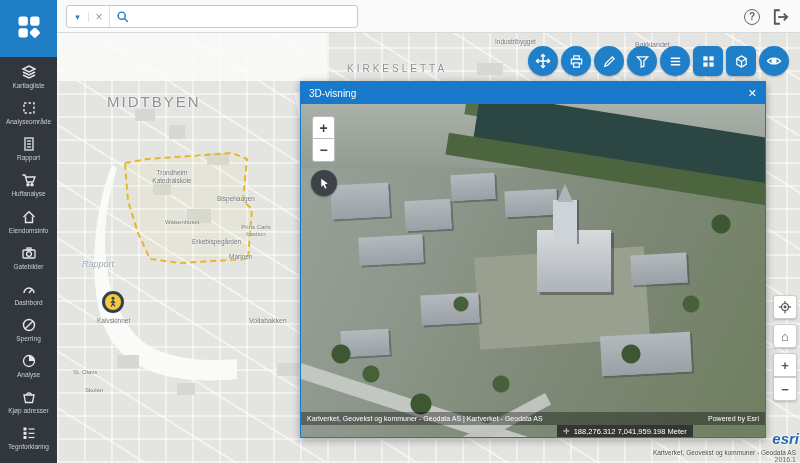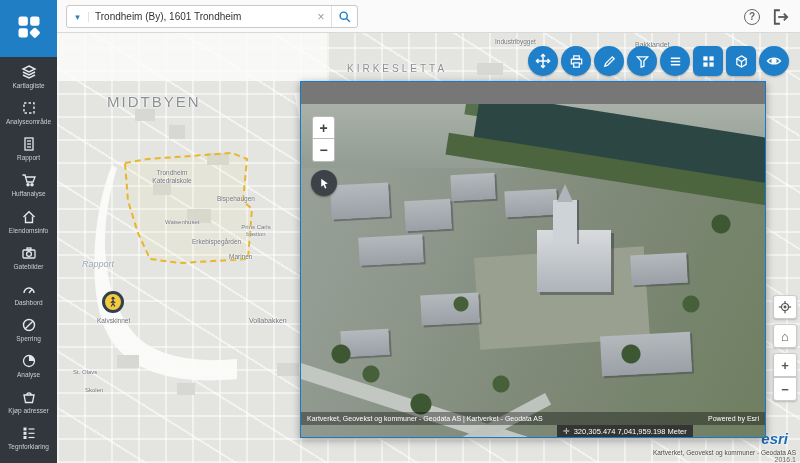--- a/index.html
+++ b/index.html
@@ -46,21 +46,21 @@
   .tool-btn { width:30px; height:30px; border-radius:50%; background:#1f80c9; border:none; display:flex; align-items:center; justify-content:center; cursor:pointer; box-shadow:0 1px 2px rgba(0,0,0,.25); }
   .tool-btn.square { border-radius:6px; }
 
   
   .edge-controls { position:absolute; right:3px; top:262px; display:flex; flex-direction:column; gap:5px; z-index:10; }
   .edge-btn { width:24px; height:24px; background:#fff; border:1px solid #ccc; border-radius:3px; display:flex; align-items:center; justify-content:center; color:#555; font-size:13px; cursor:pointer; box-shadow:0 1px 2px rgba(0,0,0,.2); }
   .edge-btn.zplus { border-bottom-left-radius:0; border-bottom-right-radius:0; margin-bottom:-5px; font-weight:bold; }
   .edge-btn.zminus { border-top-left-radius:0; border-top-right-radius:0; font-weight:bold; }
 
   
-  .esri-logo { position:absolute; right:12px; bottom:16px; font-size:15px; font-weight:bold; font-style:italic; color:#1f6bb5; text-shadow:0 0 2px #fff,0 0 3px #fff; z-index:6; }
+  .esri-logo { position:absolute; right:1px; bottom:16px; font-size:15px; font-weight:bold; font-style:italic; color:#1f6bb5; text-shadow:0 0 2px #fff,0 0 3px #fff; z-index:6; }
   .map-attr { position:absolute; right:4px; bottom:7px; font-size:6.5px; color:#444; text-shadow:0 0 2px #fff,0 0 2px #fff; z-index:6; }
   .map-version { position:absolute; right:4px; bottom:0px; font-size:7px; color:#666; text-shadow:0 0 2px #fff; z-index:6; }
 
   
   .panel3d { position:absolute; left:243px; top:48px; width:466px; height:357px; border:1px solid #1878ca; box-shadow:0 2px 8px rgba(0,0,0,.35); z-index:20; background:#777; }
   .p3-header { height:22px; background:#1878ca; color:#fff; display:flex; align-items:center; justify-content:space-between; padding:0 8px; cursor:move; }
   .p3-title { font-size:10px; }
   .p3-close { font-size:11px; cursor:pointer; line-height:1; }
   .scene { position:absolute; left:0; top:22px; right:0; bottom:0; overflow:hidden; cursor:grab; }
   .sc { position:absolute; pointer-events:none; }
@@ -229,21 +229,20 @@
               <line x1="10.2" y1="10.2" x2="14" y2="14"></line>
             </svg>
           </span>
       </div>
     </div>
   </div>
 
   <div class="topbar">
     <div class="searchbox">
       <span class="sb-caret">▾</span>
-      <input class="sb-input" type="text" value="Trondheim (By), 1601 Trondheim" style="">
       <span class="sb-clear">×</span>
       <span class="sb-search">
         <svg width="13" height="13" viewBox="0 0 16 16" fill="none" stroke="#1f7ec4" stroke-width="1.8">
             <circle cx="7" cy="7" r="4.4"></circle>
             <line x1="10.4" y1="10.4" x2="14.5" y2="14.5"></line>
           </svg>
       </span>
     </div>
     <div class="tb-right">
       <span class="help-btn">?</span>
@@ -377,20 +376,24 @@
       </div>
       <div class="edge-btn zplus">+</div>
       <div class="edge-btn zminus">−</div>
     </div>
 
     <div class="esri-logo">esri</div>
     <div class="map-attr">Kartverket, Geovekst og kommuner - Geodata AS</div>
     <div class="map-version">2016.1</div>
 
     <div class="panel3d">
+      <div class="p3-header">
+        <span class="p3-title">3D-visning</span>
+        <span class="p3-close">✕</span>
+      </div>
       <div class="scene">
         <div class="sc sc-base"></div>
         <div class="sc sc-far"></div>
         <div class="sc sc-green2"></div>
         <div class="sc sc-river"></div>
         <div class="sc sc-bank"></div>
         <div class="sc sc-plaza"></div>
         <div class="sc sc-bldg" style="left:30px;top:80px;width:58px;height:34px"></div>
         <div class="sc sc-bldg" style="left:104px;top:96px;width:46px;height:30px"></div>
         <div class="sc sc-bldg" style="left:58px;top:132px;width:64px;height:28px"></div>
@@ -416,19 +419,19 @@
               <path d="M4 2 L12 8 L8.5 9 L10.5 13.5 L8.6 14.3 L6.8 9.8 L4 12 Z" fill="#fff"></path>
             </svg>
         </div>
 
         <div class="p3-attr">
           <span>Kartverket, Geovekst og kommuner - Geodata AS | Kartverket - Geodata AS</span>
           <span>Powered by Esri</span>
         </div>
         <div class="p3-coords">
           <span class="cross">✛</span>
-          <span>320,305.474 7,041,959.198 Meter</span>
+          <span>188,276.312 7,041,959.198 Meter</span>
         </div>
       </div>
     </div>
 
   </div>
 </div>
 
 </body></html>

